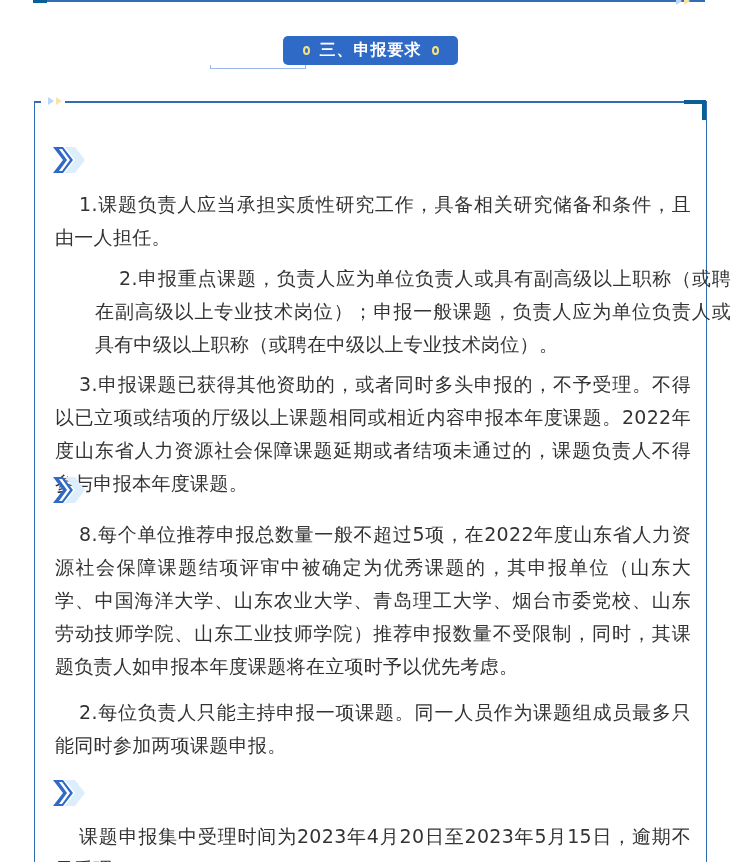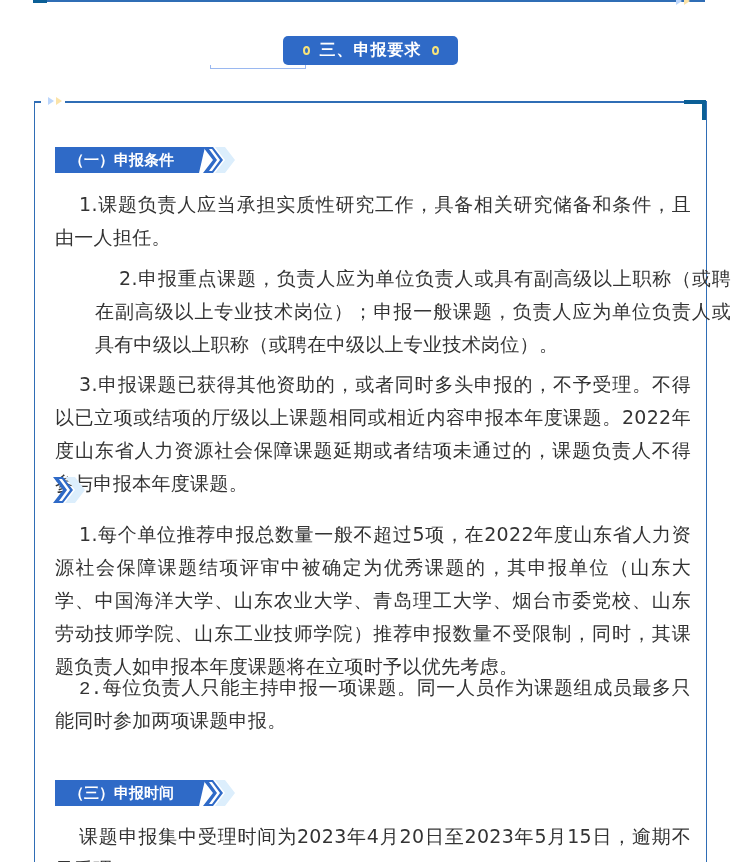--- a/index.html
+++ b/index.html
@@ -39,21 +39,20 @@
 <div class="title-under" style="left:210px;"></div>
 
 <div class="frame"></div>
 <div class="frame-gap"></div>
 <div class="top-tri" style="left:48px;top:97px;border-left:6px solid #bcd6fb;"></div>
 <div class="top-tri" style="left:56px;top:97px;border-left:6px solid #fbe3a8;"></div>
 <div class="corner-tr"></div>
 <div class="corner-tr-v"></div>
 
 <div class="sec" style="top:147px;">
-  <div class="sec-bar" style="width:150px;">（一）申报条件</div>
   <div class="chev">
     <svg width="44" height="26" viewBox="0 0 44 26">
         <polygon points="14,0 24,0 34,13 24,26 14,26 24,13" fill="#dceefc"></polygon>
         <polygon points="2,0 12,0 22,13 12,26 2,26 12,13" fill="#2f6ac7"></polygon>
         <polygon points="8,2 11,2 19,13 11,24 8,24 16,13" fill="#fff"></polygon>
       </svg>
   </div>
 </div>
 <div class="para" style="top:188px;">1.课题负责人应当承担实质性研究工作，具备相关研究储备和条件，且由一人担任。</div>
 <div class="para" style="top:262px;margin-left:40px;">2.申报重点课题，负责人应为单位负责人或具有副高级以上职称（或聘在副高级以上专业技术岗位）；申报一般课题，负责人应为单位负责人或具有中级以上职称（或聘在中级以上专业技术岗位）。</div>
@@ -61,25 +60,24 @@
 
 <div class="sec" style="top:477px;">
   <div class="chev">
     <svg width="44" height="26" viewBox="0 0 44 26">
         <polygon points="14,0 24,0 34,13 24,26 14,26 24,13" fill="#dceefc"></polygon>
         <polygon points="2,0 12,0 22,13 12,26 2,26 12,13" fill="#2f6ac7"></polygon>
         <polygon points="8,2 11,2 19,13 11,24 8,24 16,13" fill="#fff"></polygon>
       </svg>
   </div>
 </div>
-<div class="para" style="top:518px;">1.每个单位推荐申报总数量一般不超过5项，在2022年度山东省人力资源社会保障课题结项评审中被确定为优秀课题的，其申报单位（山东大学、中国海洋大学、山东农业大学、青岛理工大学、烟台市委党校、山东劳动技师学院、山东工业技师学院）推荐申报数量不受限制，同时，其课题负责人如申报本年度课题将在立项时予以优先考虑。</div>
-<div class="para" style="top:673px;font-family:Liberation Mono, monospace;">2.每位负责人只能主持申报一项课题。同一人员作为课题组成员最多只能同时参加两项课题申报。</div>
+<div class="para" style="top:518px;">8.每个单位推荐申报总数量一般不超过5项，在2022年度山东省人力资源社会保障课题结项评审中被确定为优秀课题的，其申报单位（山东大学、中国海洋大学、山东农业大学、青岛理工大学、烟台市委党校、山东劳动技师学院、山东工业技师学院）推荐申报数量不受限制，同时，其课题负责人如申报本年度课题将在立项时予以优先考虑。</div>
+<div class="para" style="top:696px;">2.每位负责人只能主持申报一项课题。同一人员作为课题组成员最多只能同时参加两项课题申报。</div>
 
 <div class="sec" style="top:780px;">
-  <div class="sec-bar" style="width:150px;">（三）申报时间</div>
   <div class="chev">
     <svg width="44" height="26" viewBox="0 0 44 26">
         <polygon points="14,0 24,0 34,13 24,26 14,26 24,13" fill="#dceefc"></polygon>
         <polygon points="2,0 12,0 22,13 12,26 2,26 12,13" fill="#2f6ac7"></polygon>
         <polygon points="8,2 11,2 19,13 11,24 8,24 16,13" fill="#fff"></polygon>
       </svg>
   </div>
 </div>
 <div class="para" style="top:820px;">课题申报集中受理时间为2023年4月20日至2023年5月15日，逾期不予受理。</div>
 

